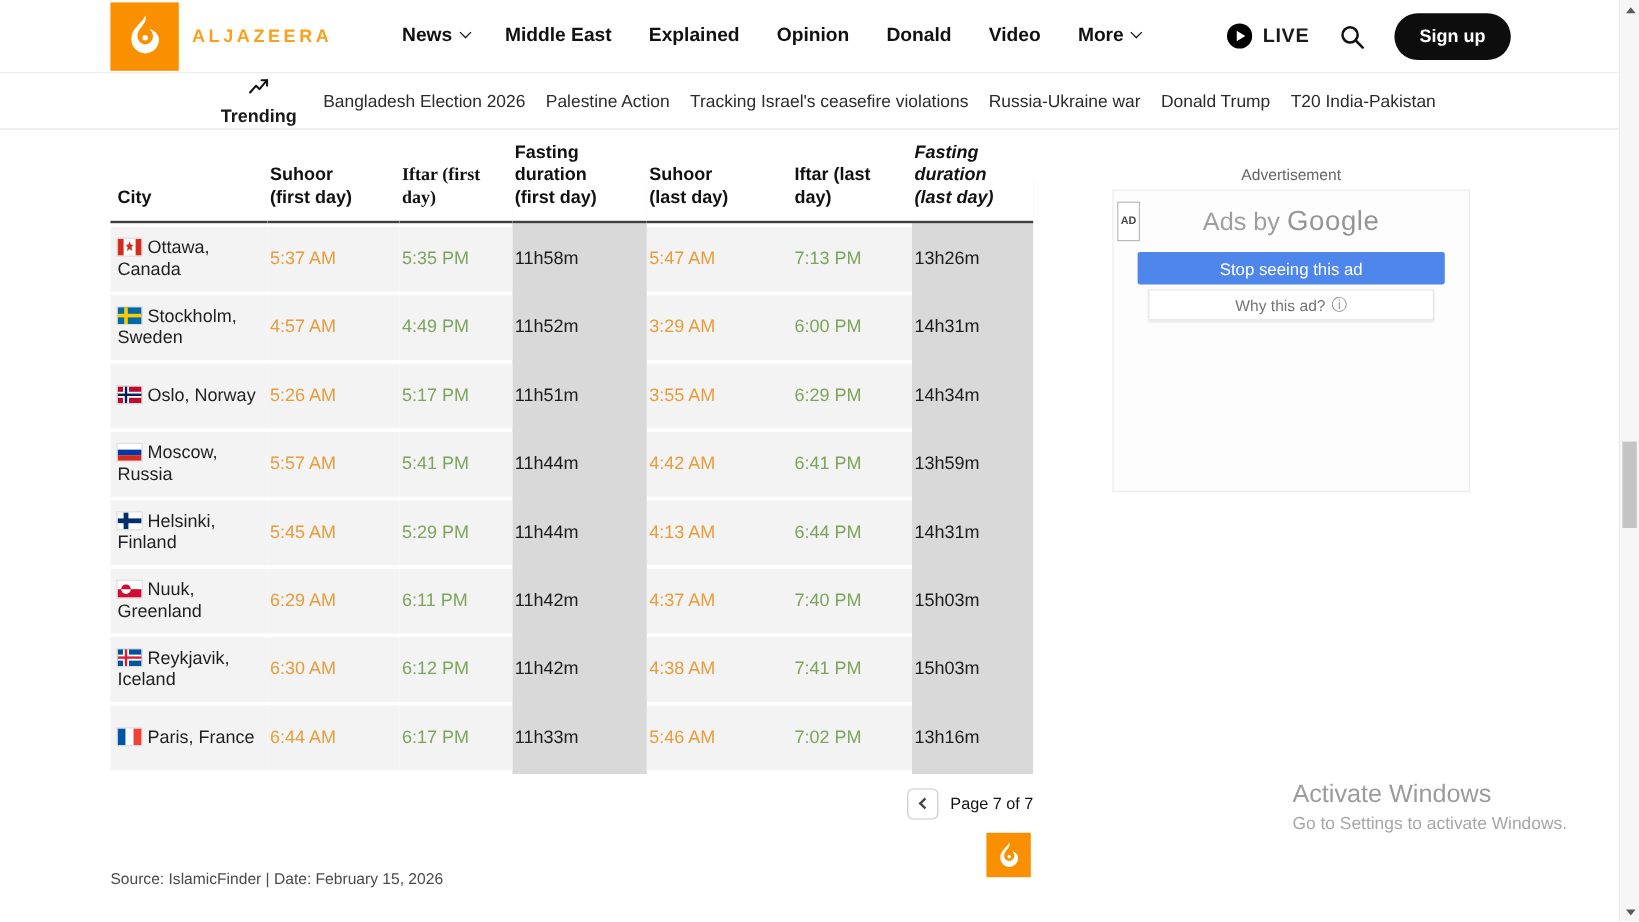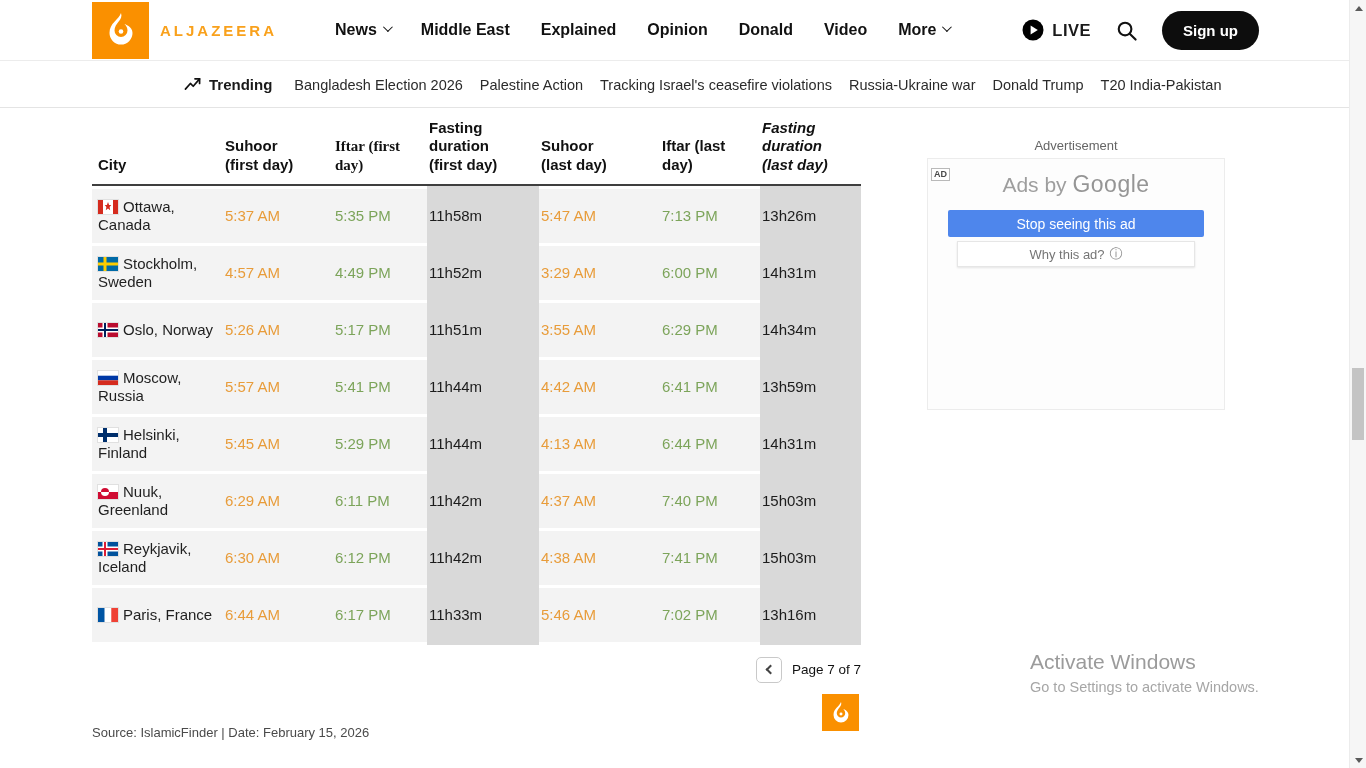--- a/index.html
+++ b/index.html
@@ -39,21 +39,21 @@
     background: #0d0d0d; color: #fff; border: none; border-radius: 20px;
     padding: 11px 21px; font-size: 15px; font-weight: 600; font-family: inherit; cursor: pointer;
   }
 
   
   .trending-bar {
     position: absolute; top: 62px; left: 0; width: 1349px; height: 46px;
     background: #fff; border-bottom: 1px solid #e4e4e4;
     display: flex; align-items: center; padding-left: 184px; gap: 17px;
   }
-  .trending-label { display: flex; align-items: center; gap: 8px; font-weight: 700; font-size: 15px; margin-right: 5px; }
+  .trending-label { display: flex; align-items: center; gap: 8px; font-weight: 700; font-size: 15px; margin-right: 5px; flex-direction: column; }
   .trending-item { font-size: 14.5px; color: #2b2b2b; cursor: pointer; white-space: nowrap; }
 
   
   .main-content { position: absolute; left: 92px; top: 110px; width: 769px; }
   .table-wrap { position: relative; }
   .col-strip { position: absolute; background: #d9d9d9; top: 40px; bottom: 0; z-index: 0; }
   .strip-1 { left: 335px; width: 112px; }
   .strip-2 { left: 668px; width: 101px; }
   table.fasting { width: 769px; border-collapse: separate; border-spacing: 0 3px; position: relative; z-index: 1; }
   thead th {
@@ -91,39 +91,39 @@
     position: absolute; top: 584px; right: 2px; width: 37px; height: 37px; background: #FA9000;
     display: flex; align-items: center; justify-content: center;
   }
 
   
   .ad-col { position: absolute; left: 927px; top: 138px; width: 298px; }
   .ad-title { text-align: center; font-size: 13px; color: #656565; margin-bottom: 5px; }
   .ad-box { position: relative; height: 252px; border: 1px solid #ececec; background: #fdfdfd; padding-top: 8px; }
   .ad-badge {
     position: absolute; top: 9px; left: 3px; font-size: 9px; font-weight: 700; color: #4a4a4a;
-    border: 1px solid #b9b9b9; background: #fff; padding: 0 2px; line-height: 11px;
+    border: 1px solid #b9b9b9; background: #fff; padding: 10px 2px; line-height: 11px;
   }
   .ads-by { text-align: center; font-size: 21px; color: #9e9e9e; margin-top: 4px; }
   .ads-by .google-word { font-size: 23px; color: #959595; letter-spacing: .5px; }
   .stop-btn {
     display: block; margin: 12px auto 0; width: 256px; height: 27px;
     background: #4E86EC; color: #fff; font-size: 14px; border: none; border-radius: 2px;
     font-family: inherit; cursor: pointer;
   }
   .why-bar {
     margin: 4px auto 0; width: 238px; height: 26px; background: #fff;
     border: 1px solid #e6e6e6; box-shadow: 0 1px 2px rgba(0,0,0,0.10);
     color: #757575; font-size: 13px; display: flex; align-items: center; justify-content: center; gap: 5px;
     cursor: pointer;
   }
   .info-glyph { font-size: 13px; color: #8a8a8a; }
 
   
-  .win-watermark { position: absolute; left: 1030px; top: 650px; pointer-events: none; }
+  .win-watermark { position: absolute; left: 1077px; top: 650px; pointer-events: none; }
   .wm-1 { font-size: 21px; color: #9b9b9b; }
   .wm-2 { font-size: 14.5px; color: #a6a6a6; margin-top: 5px; }
 
   
   .scrollbar { position: absolute; right: 0; top: 0; width: 17px; height: 768px; background: #f6f6f6; border-left: 1px solid #ececec; }
   .sb-arrow { position: absolute; left: 0; width: 17px; height: 14px; display: flex; align-items: center; justify-content: center; cursor: pointer; }
   .sb-up { top: 1px; }
   .sb-down { bottom: 1px; }
   .tri-up { width: 0; height: 0; border-left: 4px solid transparent; border-right: 4px solid transparent; border-bottom: 5px solid #5a5a5a; }
   .tri-down { width: 0; height: 0; border-left: 4px solid transparent; border-right: 4px solid transparent; border-top: 5px solid #5a5a5a; }

